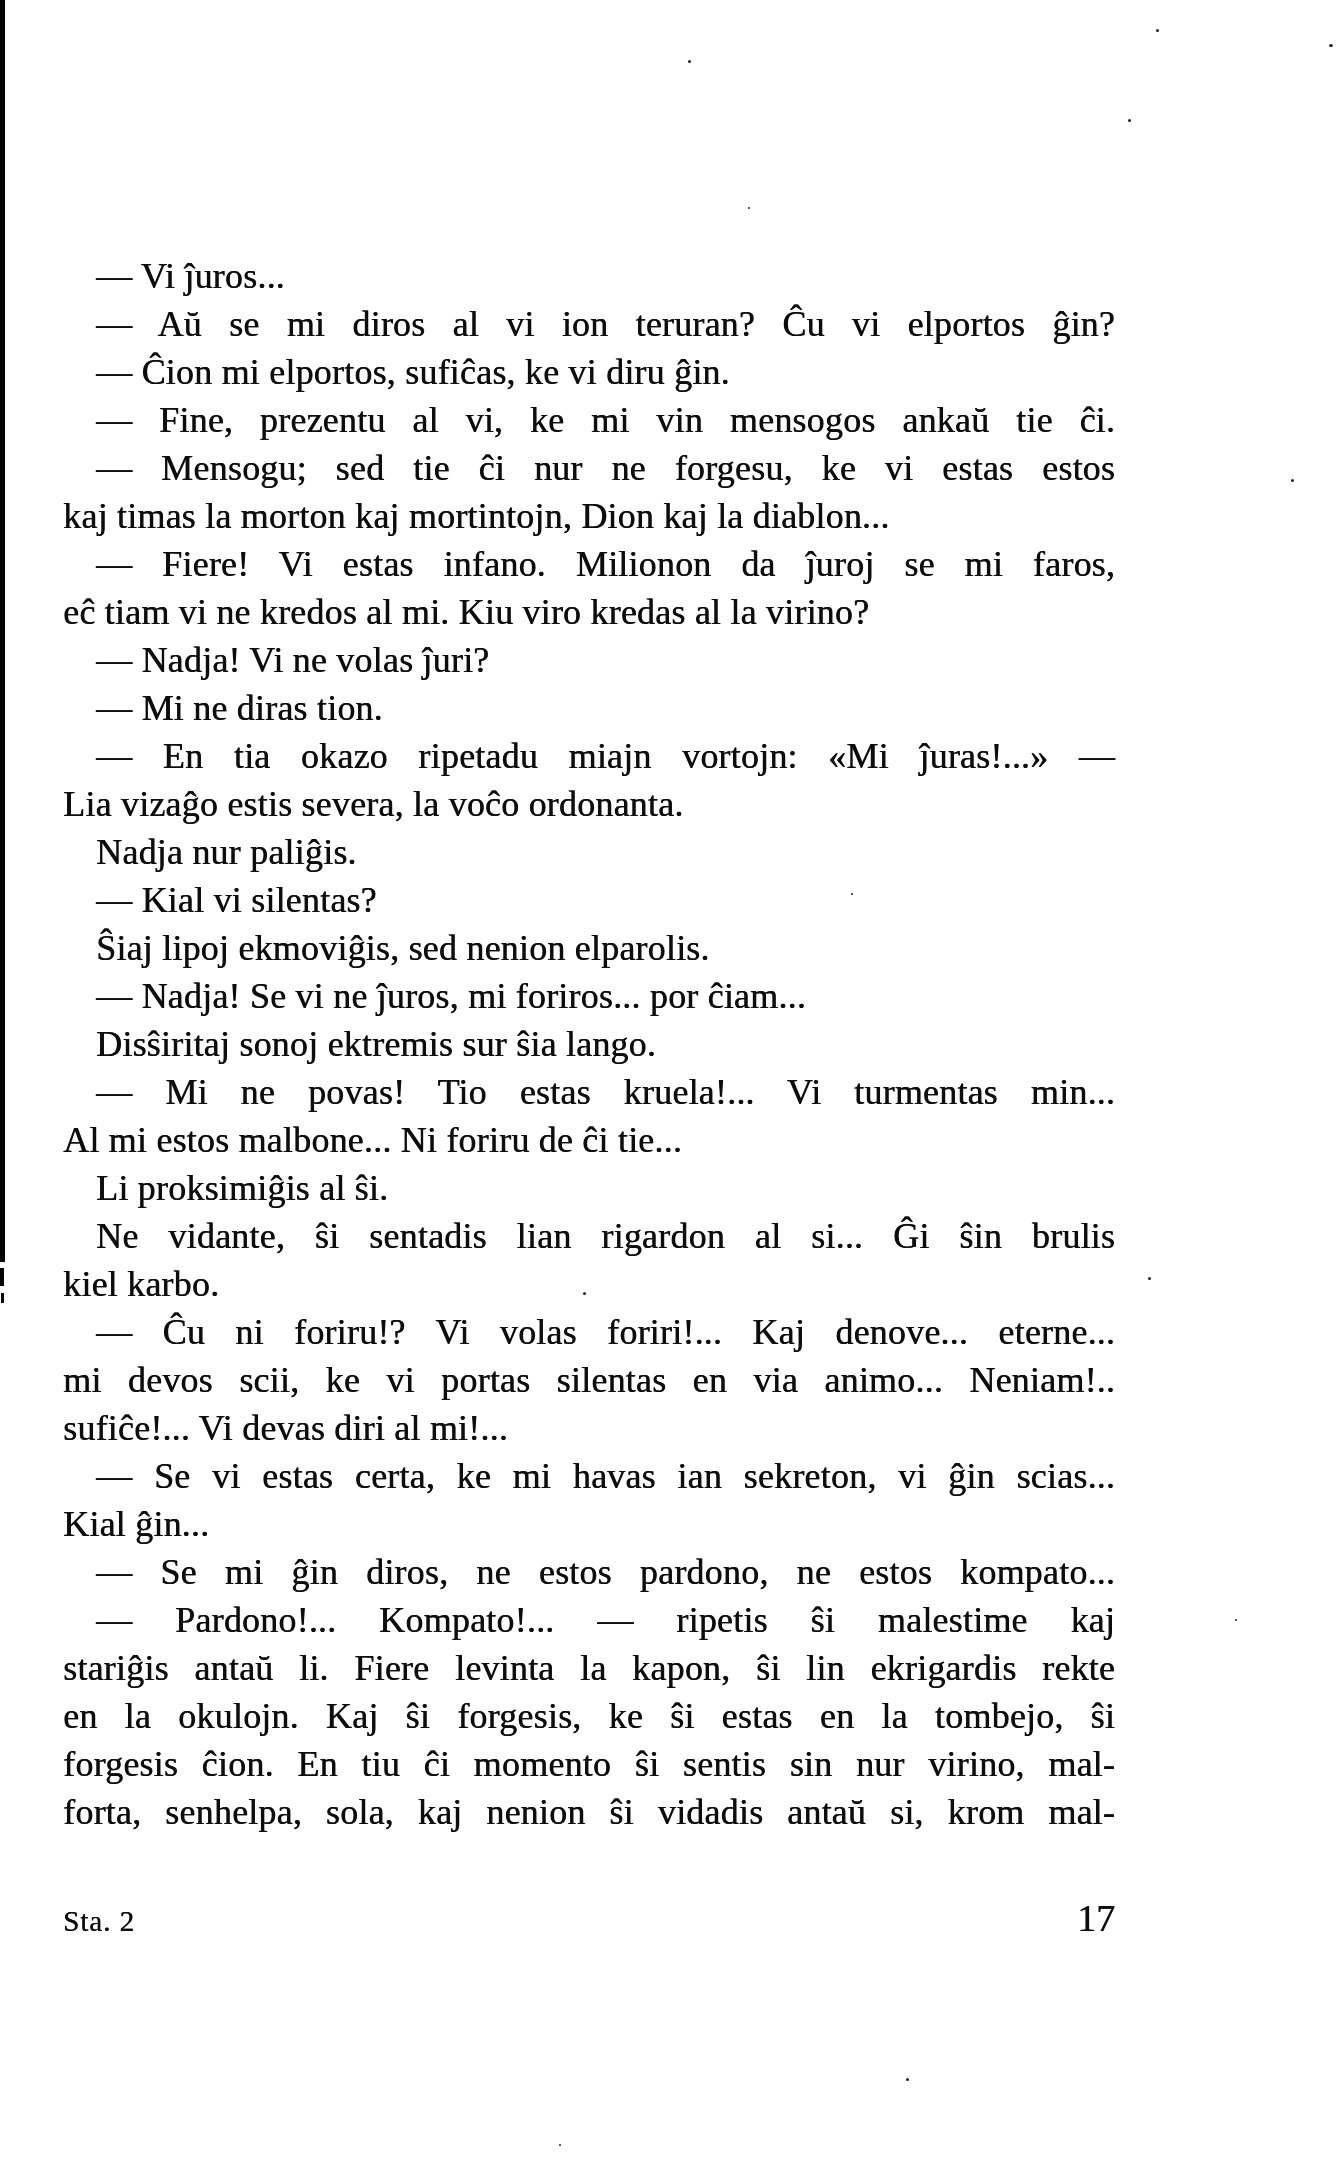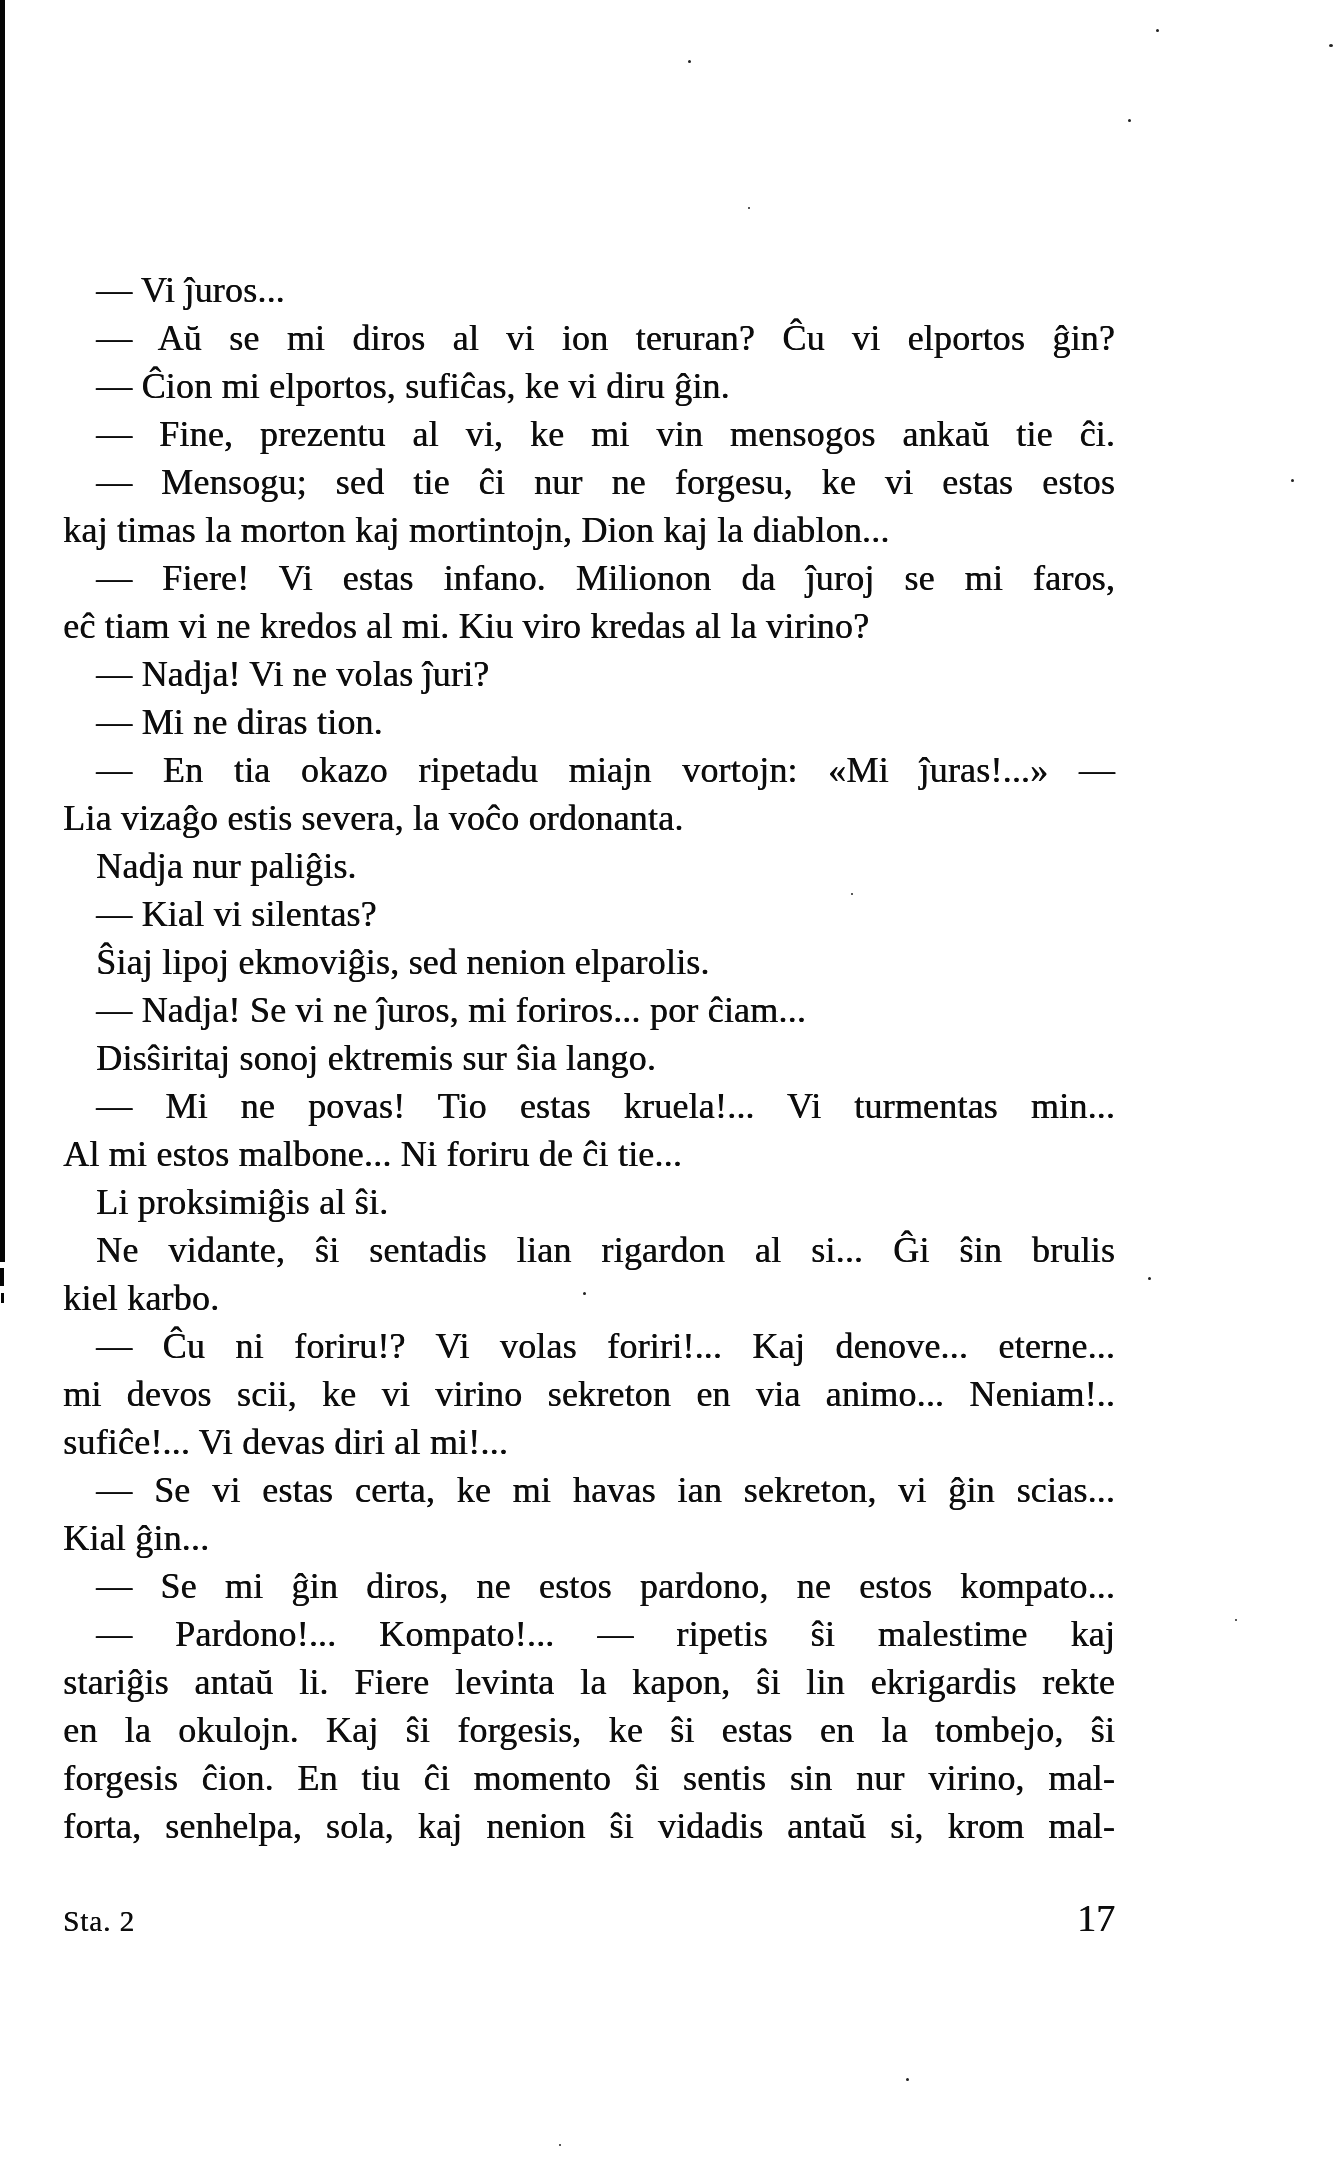--- a/index.html
+++ b/index.html
@@ -15,21 +15,21 @@
     font-family: "Liberation Serif", "DejaVu Serif", serif;
     color: #0d0d0d;
   }
   .page {
     position: absolute;
     inset: 0;
   }
   .text-block {
     position: absolute;
     left: 63px;
-    top: 266px;
+    top: 252px;
     width: 1052px;
   }
   .ln {
     font-size: 36px;
     line-height: 48px;
     height: 48px;
     white-space: nowrap;
     letter-spacing: 0.2px;
     text-shadow: 0.5px 0 0 currentColor;
     text-align: left;
@@ -105,21 +105,21 @@
     <div class="ln ind">— Kial vi silentas?</div>
     <div class="ln ind">Ŝiaj lipoj ekmoviĝis, sed nenion elparolis.</div>
     <div class="ln ind">— Nadja! Se vi ne ĵuros, mi foriros... por ĉiam...</div>
     <div class="ln ind">Disŝiritaj sonoj ektremis sur ŝia lango.</div>
     <div class="ln ind jf">— Mi ne povas! Tio estas kruela!... Vi turmentas min...</div>
     <div class="ln">Al mi estos malbone... Ni foriru de ĉi tie...</div>
     <div class="ln ind">Li proksimiĝis al ŝi.</div>
     <div class="ln ind jf">Ne vidante, ŝi sentadis lian rigardon al si... Ĝi ŝin brulis</div>
     <div class="ln">kiel karbo.</div>
     <div class="ln ind jf">— Ĉu ni foriru!? Vi volas foriri!... Kaj denove... eterne...</div>
-    <div class="ln jf">mi devos scii, ke vi virino sekreton en via animo... Neniam!..</div>
+    <div class="ln jf">mi devos scii, ke vi portas silentas en via animo... Neniam!..</div>
     <div class="ln">sufiĉe!... Vi devas diri al mi!...</div>
     <div class="ln ind jf">— Se vi estas certa, ke mi havas ian sekreton, vi ĝin scias...</div>
     <div class="ln">Kial ĝin...</div>
     <div class="ln ind jf">— Se mi ĝin diros, ne estos pardono, ne estos kompato...</div>
     <div class="ln ind jf">— Pardono!... Kompato!... — ripetis ŝi malestime kaj</div>
     <div class="ln jf">stariĝis antaŭ li. Fiere levinta la kapon, ŝi lin ekrigardis rekte</div>
     <div class="ln jf">en la okulojn. Kaj ŝi forgesis, ke ŝi estas en la tombejo, ŝi</div>
     <div class="ln jf">forgesis ĉion. En tiu ĉi momento ŝi sentis sin nur virino, mal-</div>
     <div class="ln jf">forta, senhelpa, sola, kaj nenion ŝi vidadis antaŭ si, krom mal-</div>
   </div>

